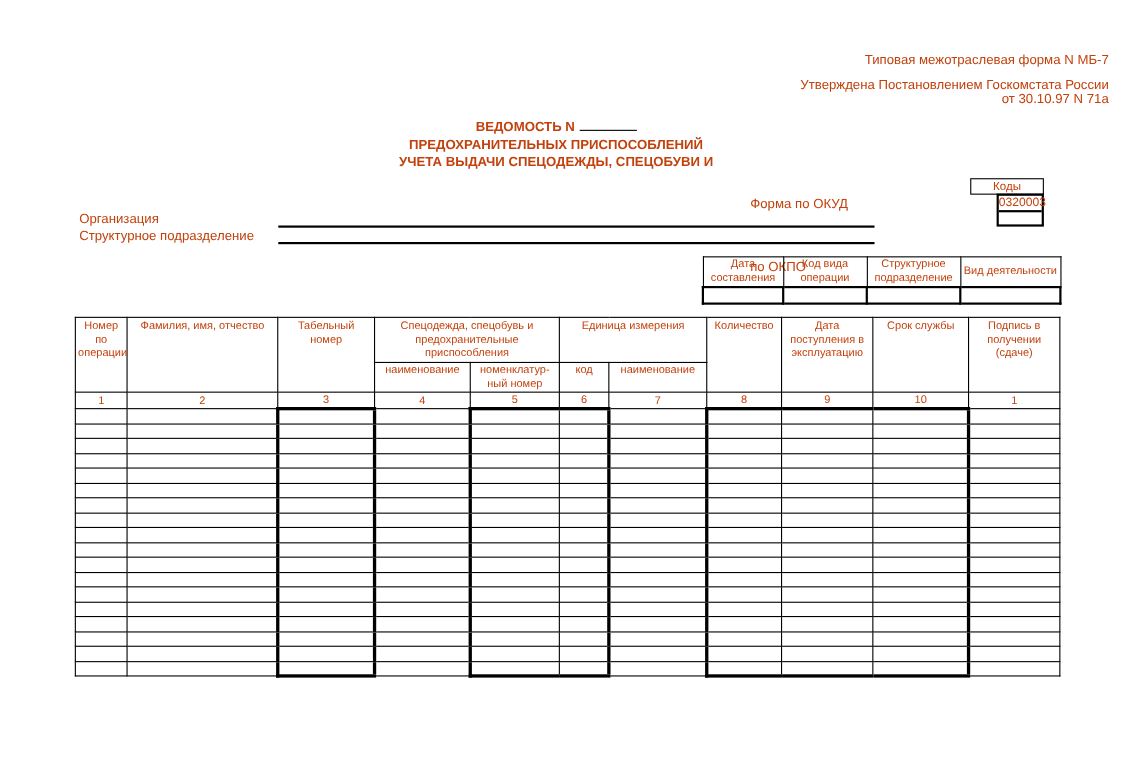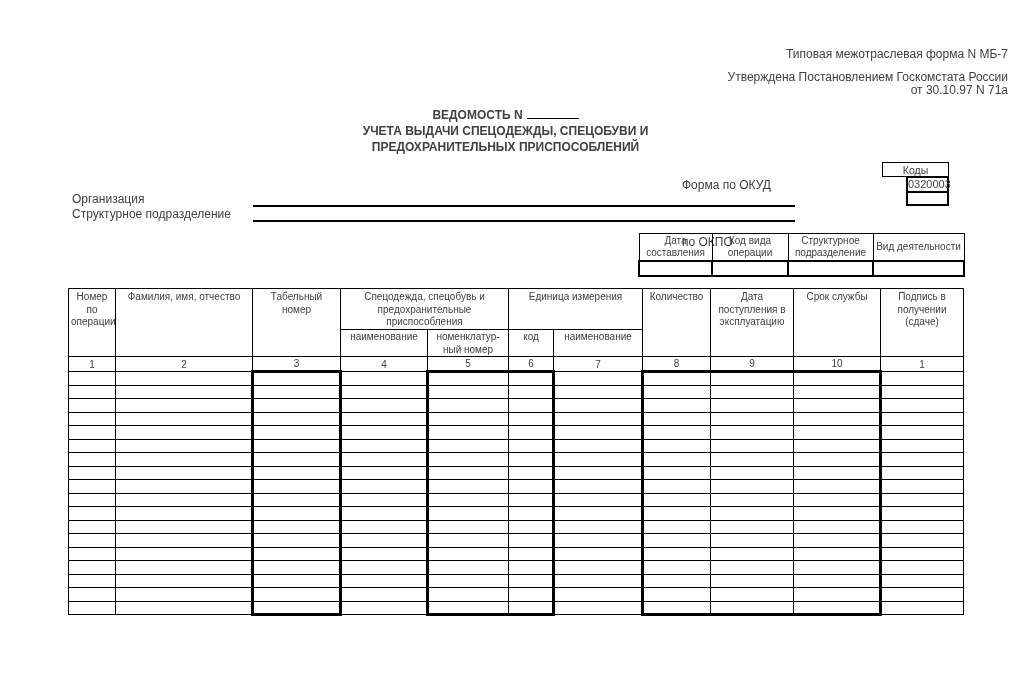--- a/index.html
+++ b/index.html
@@ -2,21 +2,21 @@
 <html><head>
 <meta charset="utf-8">
 <style>
   * { margin: 0; padding: 0; box-sizing: border-box; }
   html, body { background: #fff; }
   #page {
     position: relative;
     width: 1024px;
     height: 688px;
     background: #fff;
-    color: #404040;
+    color: #c2410c;
     font-family: "Liberation Sans", sans-serif;
     overflow: hidden;
   }
 
   
   .form-type { position: absolute; top: 47px; right: 16px; font-size: 12px; text-align: right; }
   .approved  { position: absolute; top: 71px; right: 16px; font-size: 12px; text-align: right; line-height: 13px; }
 
   
   .title-block { position: absolute; top: 107px; left: 68px; width: 875px; text-align: center;
@@ -64,22 +64,22 @@
 <div id="page">
 
   <div class="form-type">Типовая межотраслевая форма N МБ-7</div>
   <div class="approved">
     <div>Утверждена Постановлением Госкомстата России</div>
     <div>от 30.10.97 N 71а</div>
   </div>
 
   <div class="title-block">
     <div><span>ВЕДОМОСТЬ N</span><span class="num-blank"></span></div>
+    <div>ПРЕДОХРАНИТЕЛЬНЫХ ПРИСПОСОБЛЕНИЙ</div>
     <div>УЧЕТА ВЫДАЧИ СПЕЦОДЕЖДЫ, СПЕЦОБУВИ И</div>
-    <div>ПРЕДОХРАНИТЕЛЬНЫХ ПРИСПОСОБЛЕНИЙ</div>
   </div>
 
   <div class="codes-box">
     <div class="codes-head">Коды</div>
     <div class="codes-vals">
       <div class="codes-val">0320003</div>
       <div class="codes-val second"></div>
     </div>
   </div>
   <div class="okud-label">Форма по ОКУД</div>

